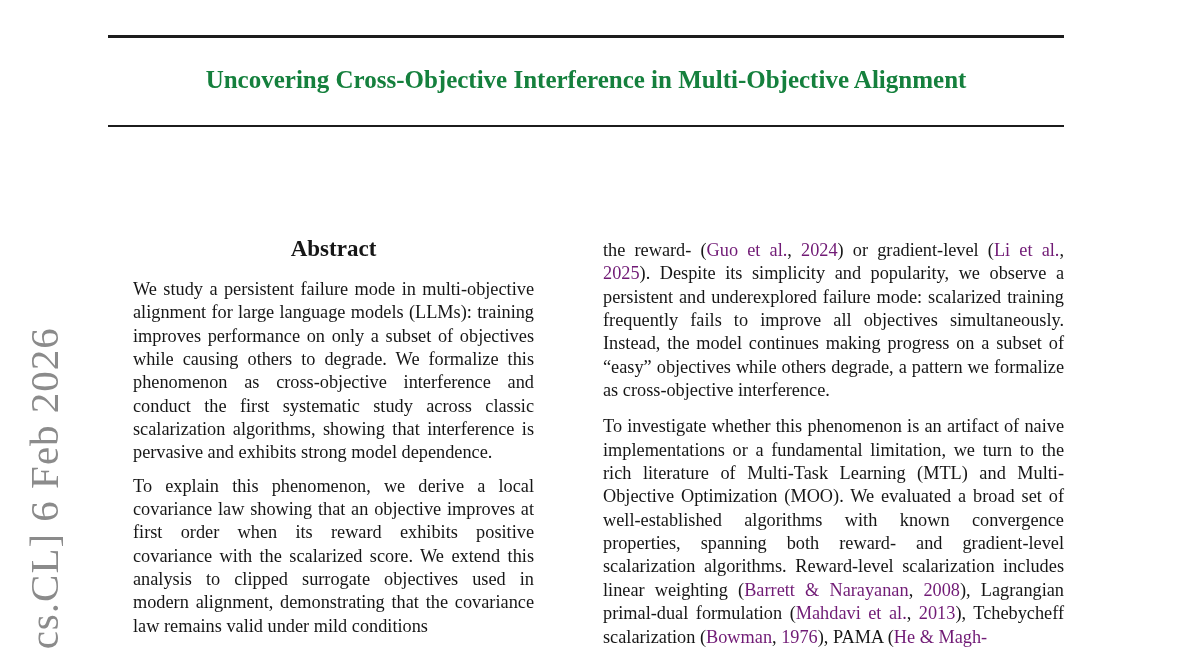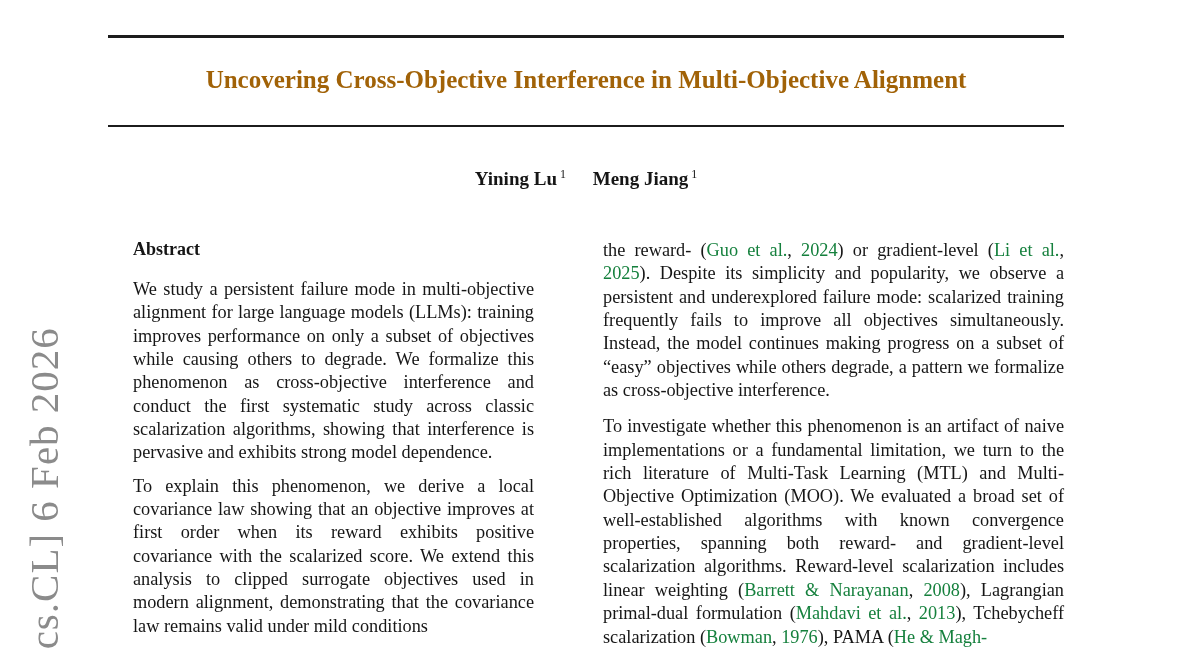--- a/index.html
+++ b/index.html
@@ -34,21 +34,21 @@
   .rule-mid { top: 125px; height: 2px; }
   .title {
     position: absolute;
     left: 108px;
     top: 66px;
     width: 956px;
     margin: 0;
     text-align: center;
     font-size: 25px;
     font-weight: bold;
-    color: #a16207;
+    color: #15803d;
   }
   .authors {
     position: absolute;
     left: 108px;
     top: 167px;
     width: 956px;
     text-align: center;
     font-size: 19px;
     font-weight: bold;
   }
@@ -60,51 +60,47 @@
     margin-left: 3px;
   }
   .col {
     position: absolute;
     font-size: 18.3px;
     line-height: 23.35px;
   }
   .col-left  { left: 133px; top: 236px; width: 401px; }
   .col-right { left: 603px; top: 239px; width: 461px; }
   .abstract-heading {
-    text-align: left;
+    text-align: center;
     font-weight: bold;
-    font-size: 18px;
+    font-size: 23px;
     line-height: 26px;
     margin: 0 0 16px 0;
   }
   .para {
     margin: 0 0 10px 0;
     text-align: justify;
   }
   .col-right .para { margin-bottom: 13px; }
   .run-italic { }
-  .run-cite { color: #15803d; }
+  .run-cite { color: #701a75; }
 </style>
 </head>
 <body>
 
 <div class="page">
 
   <div class="arxiv-stamp">[cs.CL] 6 Feb 2026</div>
 
   <div class="rule rule-top"></div>
 
   <h1 class="title">Uncovering Cross-Objective Interference in Multi-Objective Alignment</h1>
 
   <div class="rule rule-mid"></div>
 
-  <div class="authors">
-    <span class="author"><span>Yining Lu</span><sup class="aff">1</sup></span>
-    <span class="author"><span>Meng Jiang</span><sup class="aff">1</sup></span>
-  </div>
 
   <div class="col col-left">
     <div class="abstract-heading">Abstract</div>
     <p class="para"><span>We study a persistent failure mode in multi-objective alignment for large language models (LLMs): training improves performance on only a subset of objectives while causing others to degrade. We formalize this phenomenon as cross-objective interference and conduct the first systematic study across classic scalarization algorithms, showing that interference is pervasive and exhibits strong model dependence.</span></p>
     <p class="para"><span>To explain this phenomenon, we derive a local covariance law showing that an objective improves at first order when its reward exhibits positive covariance with the scalarized score. We extend this analysis to clipped surrogate objectives used in modern alignment, demonstrating that the covariance law remains valid under mild conditions</span></p>
   </div>
 
   <div class="col col-right">
     <p class="para"><span>the reward- (</span><span class="run-cite">Guo et al.</span><span>, </span><span class="run-cite">2024</span><span>) or gradient-level (</span><span class="run-cite">Li et al.</span><span>, </span><span class="run-cite">2025</span><span>). Despite its simplicity and popularity, we observe a persistent and underexplored failure mode: scalarized training frequently </span><span class="run-italic">fails to improve all objectives simultaneously</span><span>. Instead, the model continues making progress on a subset of “easy” objectives while others degrade, a pattern we formalize as </span><span class="run-italic">cross-objective interference</span><span>.</span></p>
     <p class="para"><span>To investigate whether this phenomenon is an artifact of naive implementations or a fundamental limitation, we turn to the rich literature of Multi-Task Learning (MTL) and Multi-Objective Optimization (MOO). We evaluated a broad set of well-established algorithms with known convergence properties, spanning both reward- and gradient-level scalarization algorithms. Reward-level scalarization includes linear weighting (</span><span class="run-cite">Barrett &amp; Narayanan</span><span>, </span><span class="run-cite">2008</span><span>), Lagrangian primal-dual formulation (</span><span class="run-cite">Mahdavi et al.</span><span>, </span><span class="run-cite">2013</span><span>), Tchebycheff scalarization (</span><span class="run-cite">Bowman</span><span>, </span><span class="run-cite">1976</span><span>), PAMA (</span><span class="run-cite">He &amp; Magh-</span></p>

